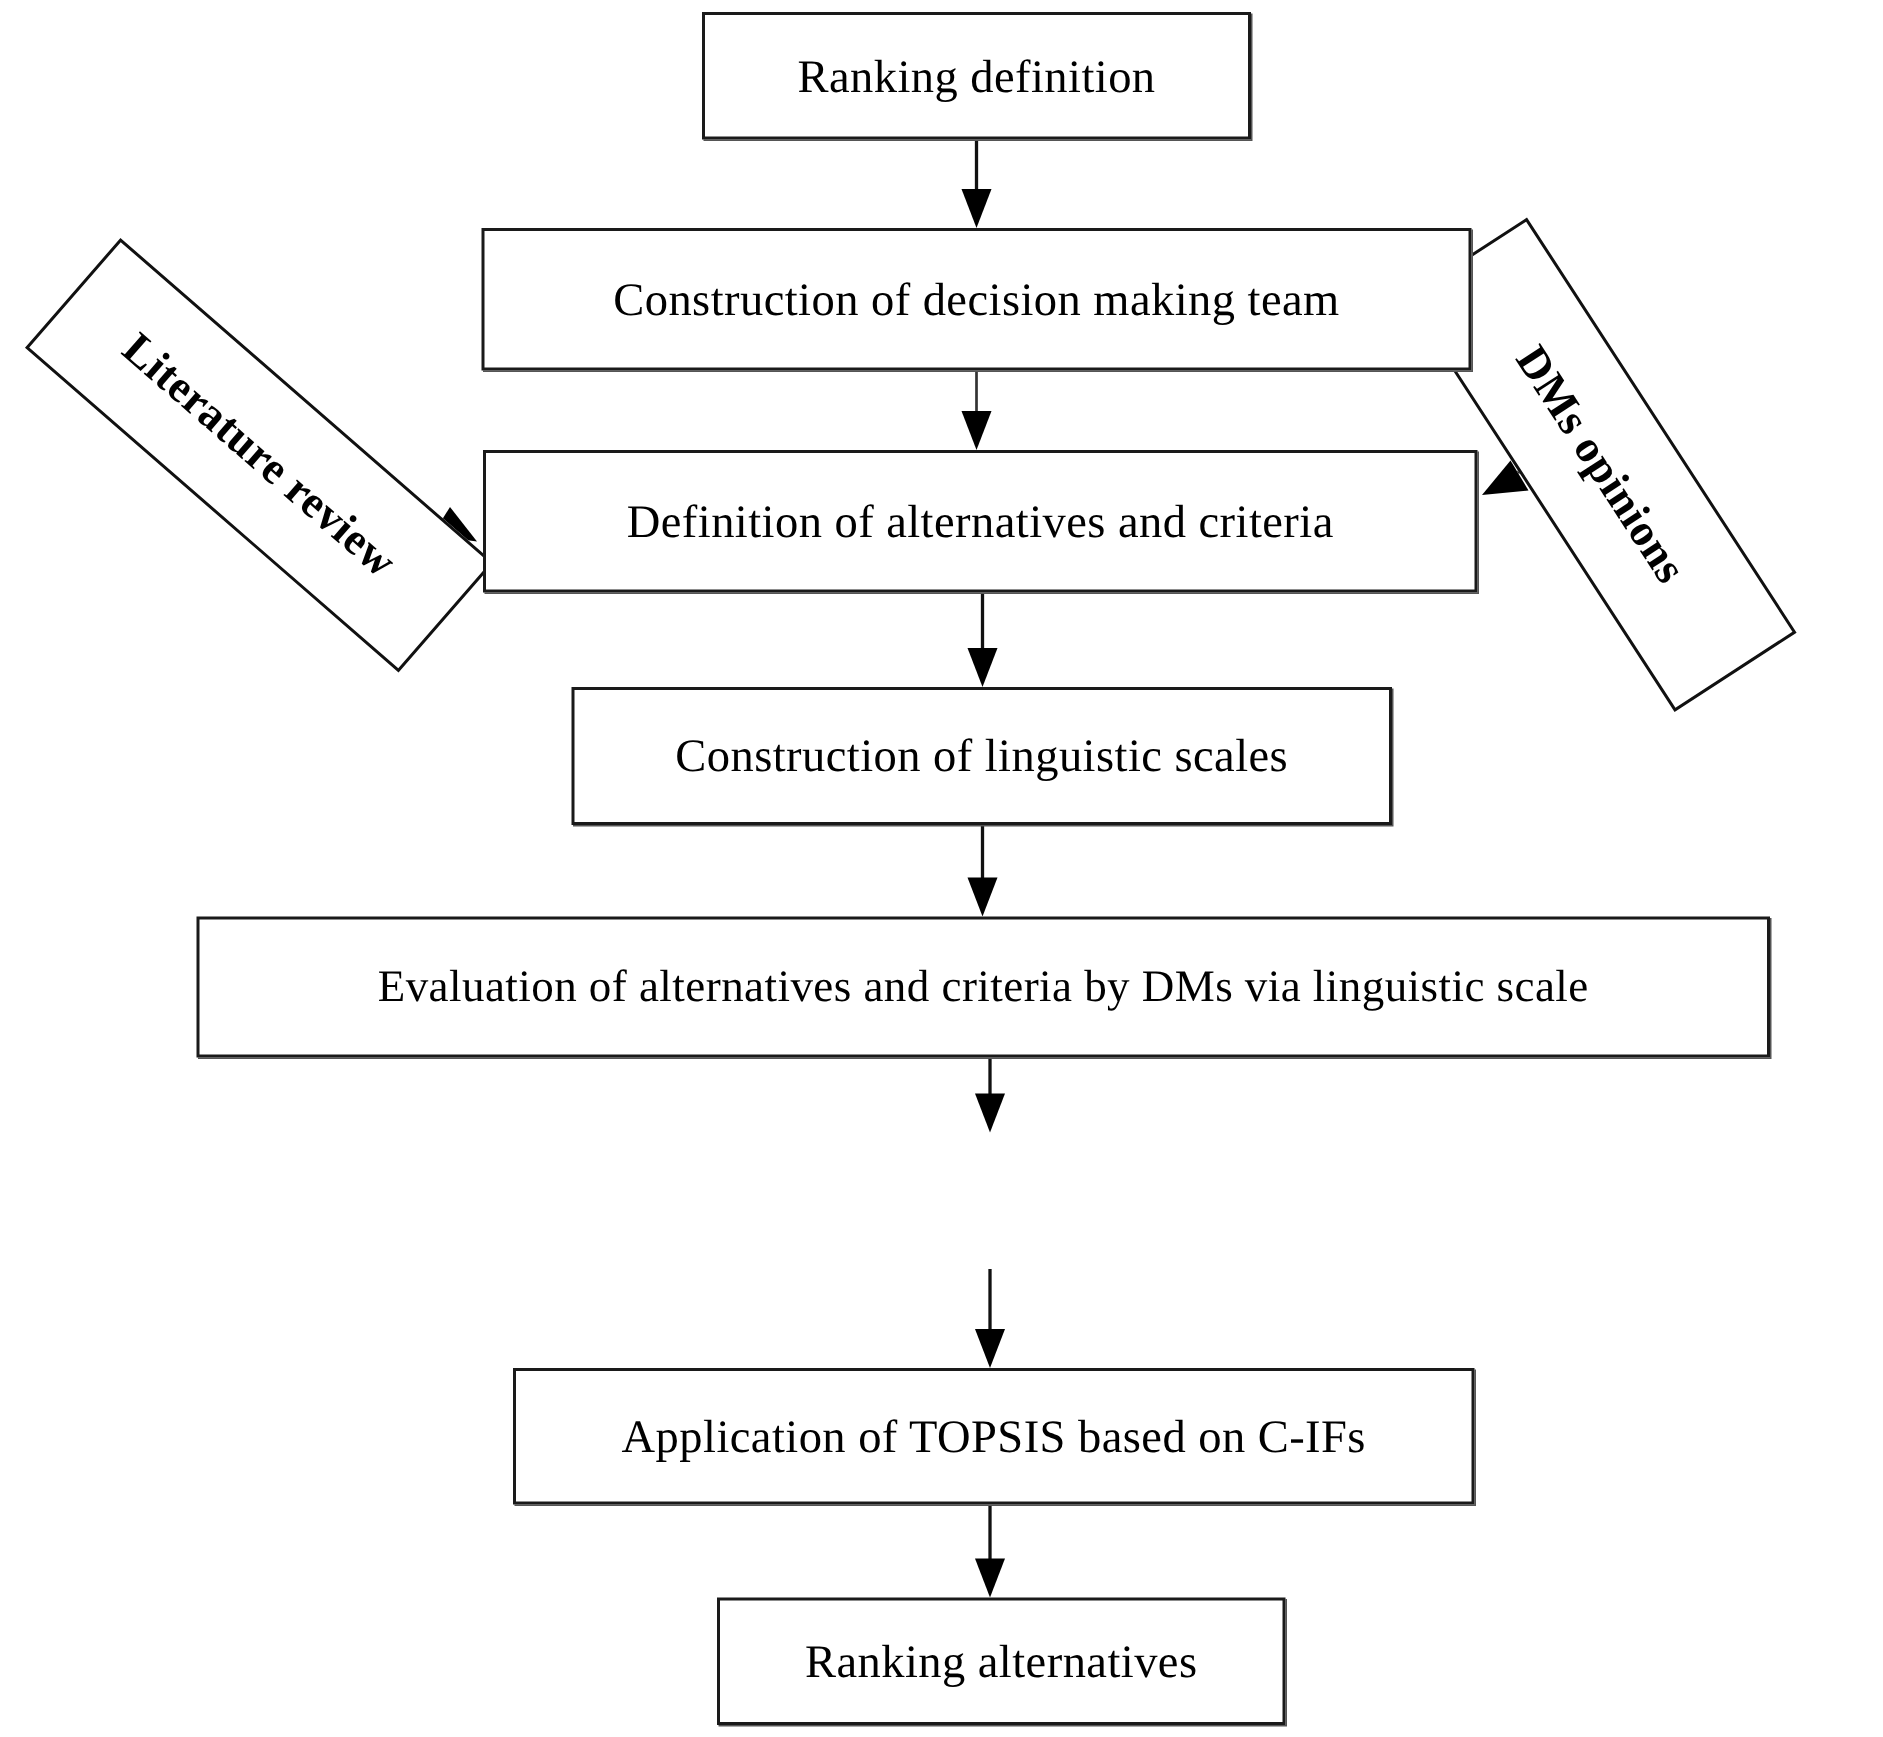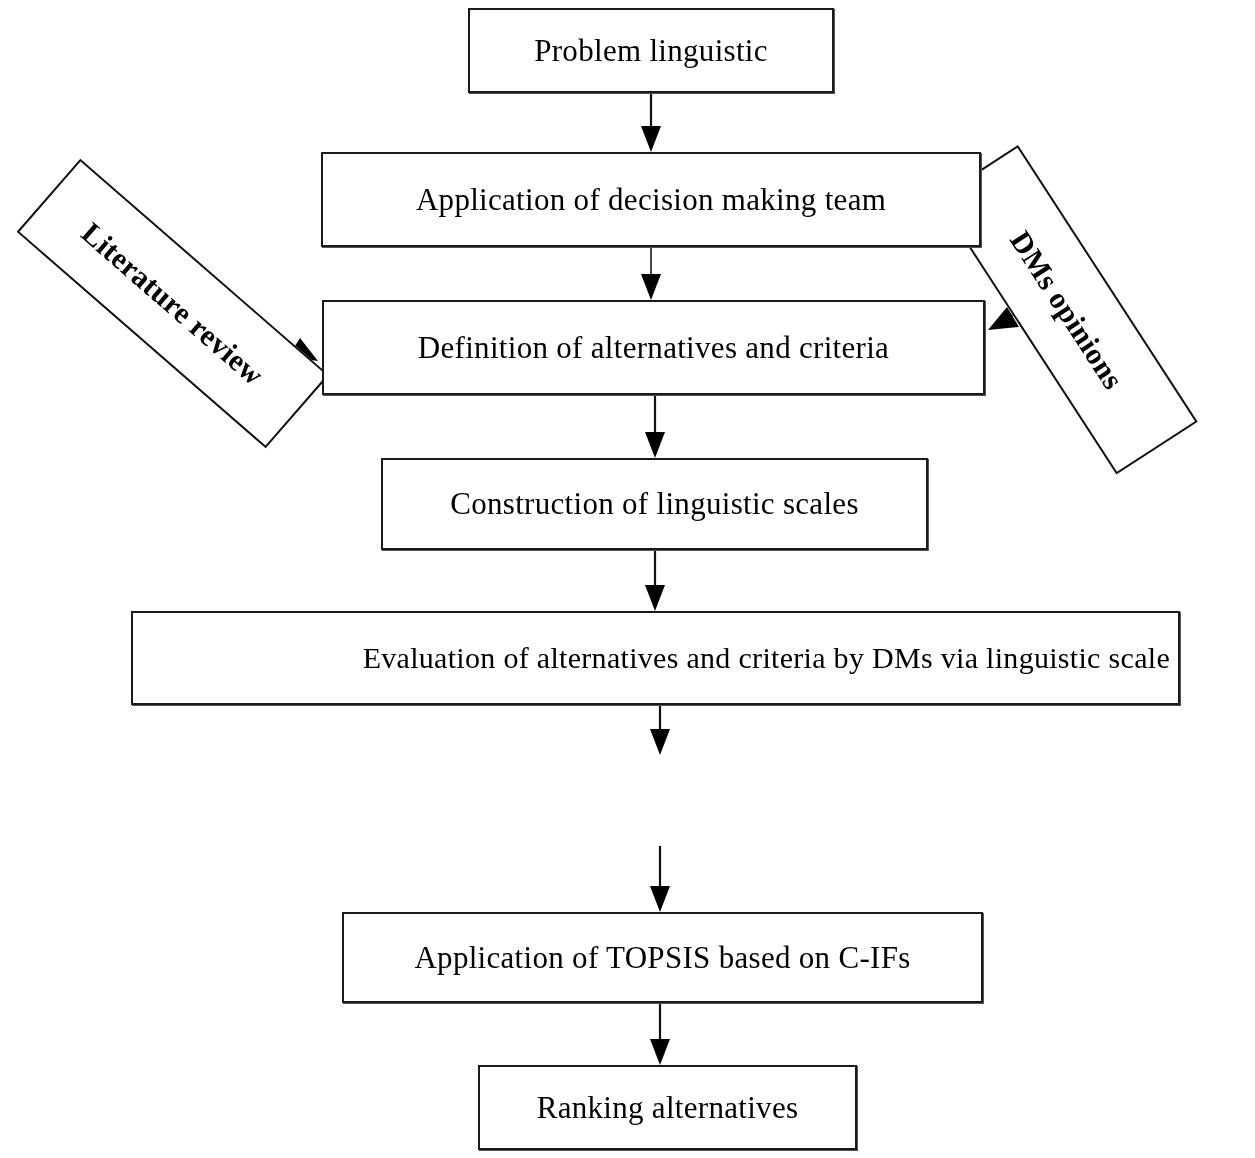--- a/index.html
+++ b/index.html
@@ -144,36 +144,36 @@
 
   <div class="rot" id="lit-review">
     <span class="node-label" style="font-size:30px;">Literature review</span>
   </div>
 
   <div class="rot" id="dms-opinions">
     <span class="node-label" style="font-size:30px;">DMs opinions</span>
   </div>
 
   <div class="node" style="left:468px; top:8px; width:366px; height:85px;">
-    <span class="node-label" style="font-size:31px;">Problem linguistic</span>
+    <span class="node-label" style="font-size:31px;">Ranking definition</span>
   </div>
 
   <div class="node" style="left:321px; top:152px; width:660px; height:95px;">
-    <span class="node-label" style="font-size:31px;">Application of decision making team</span>
+    <span class="node-label" style="font-size:31px;">Construction of decision making team</span>
   </div>
 
   <div class="node" style="left:381px; top:458px; width:547px; height:92px;">
     <span class="node-label" style="font-size:31px;">Construction of linguistic scales</span>
   </div>
 
   <div class="node" style="left:322px; top:300px; width:663px; height:95px;">
     <span class="node-label" style="font-size:31px;">Definition of alternatives  and criteria</span>
   </div>
 
-  <div class="node" style="left:131px; top:611px; width:1049px; height:94px;justify-content:flex-end;">
+  <div class="node" style="left:131px; top:611px; width:1049px; height:94px;">
     <span class="node-label" style="font-size:30px;">Evaluation  of alternatives  and criteria  by DMs via linguistic  scale</span>
   </div>
 
 
   <div class="node" style="left:342px; top:912px; width:641px; height:91px;">
     <span class="node-label" style="font-size:31px;">Application of TOPSIS based on C-IFs</span>
   </div>
 
   <div class="node" style="left:478px; top:1065px; width:379px; height:85px;">
     <span class="node-label" style="font-size:31px;">Ranking alternatives</span>

